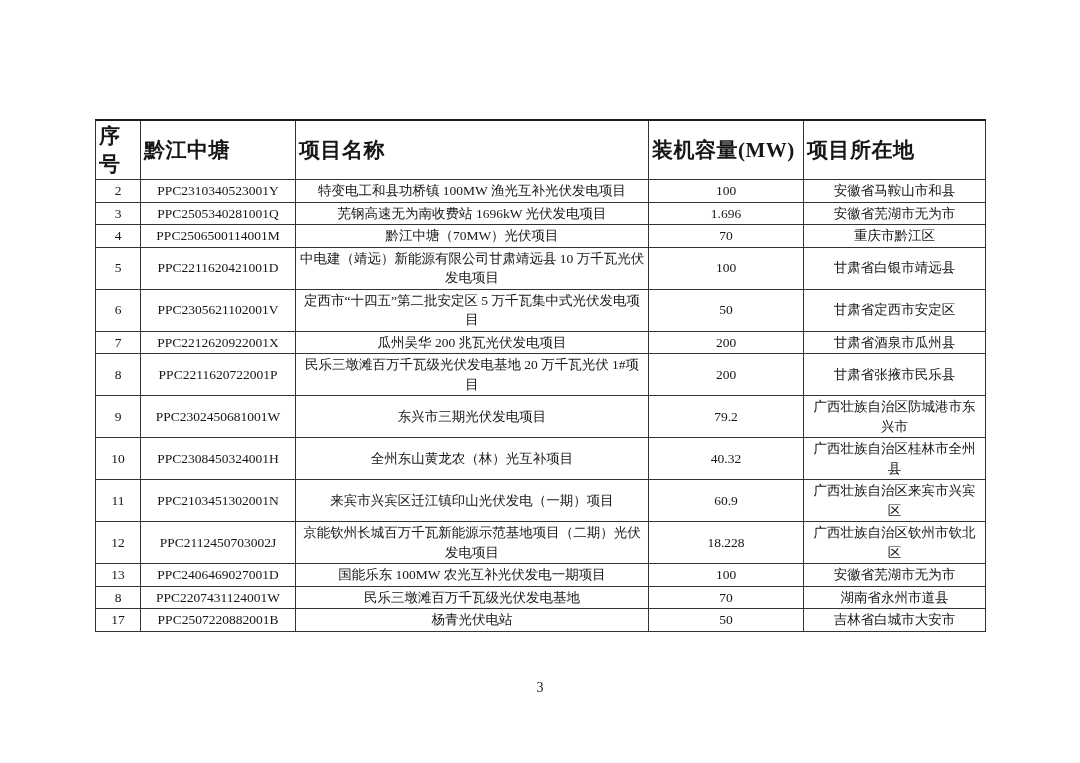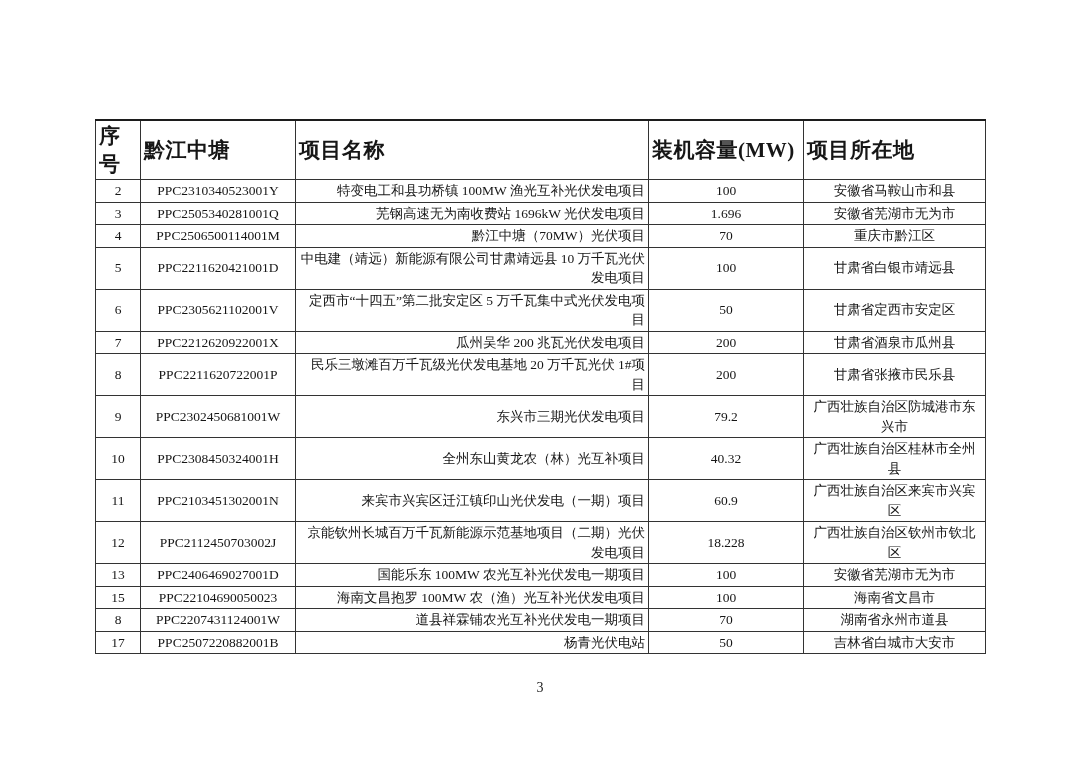--- a/index.html
+++ b/index.html
@@ -51,21 +51,21 @@
     text-align: left;
     letter-spacing: 0.5px;
   }
   table.projects td {
     font-size: 13.5px;
     line-height: 19.5px;
     height: 21px;
     text-align: center;
   }
   table.projects td.cell-name {
-    text-align: right;
+    text-align: center;
     padding-left: 3px;
     padding-right: 3px;
   }
   .page-number {
     position: absolute;
     left: 0;
     top: 680px;
     width: 1080px;
     text-align: center;
     font-size: 14px;
@@ -174,30 +174,23 @@
             <td class="cell-location">广西壮族自治区钦州市钦北区</td>
           </tr>
           <tr>
             <td class="cell-seq">13</td>
             <td class="cell-code">PPC2406469027001D</td>
             <td class="cell-name">国能乐东 100MW 农光互补光伏发电一期项目</td>
             <td class="cell-capacity">100</td>
             <td class="cell-location">安徽省芜湖市无为市</td>
           </tr>
           <tr>
-            <td class="cell-seq">15</td>
-            <td class="cell-code">PPC22104690050023</td>
-            <td class="cell-name">海南文昌抱罗 100MW 农（渔）光互补光伏发电项目</td>
-            <td class="cell-capacity">100</td>
-            <td class="cell-location">海南省文昌市</td>
-          </tr>
-          <tr>
             <td class="cell-seq">8</td>
             <td class="cell-code">PPC2207431124001W</td>
-            <td class="cell-name">道县祥霖铺农光互补光伏发电一期项目</td>
+            <td class="cell-name">民乐三墩滩百万千瓦级光伏发电基地</td>
             <td class="cell-capacity">70</td>
             <td class="cell-location">湖南省永州市道县</td>
           </tr>
           <tr>
             <td class="cell-seq">17</td>
             <td class="cell-code">PPC2507220882001B</td>
             <td class="cell-name">杨青光伏电站</td>
             <td class="cell-capacity">50</td>
             <td class="cell-location">吉林省白城市大安市</td>
           </tr>

